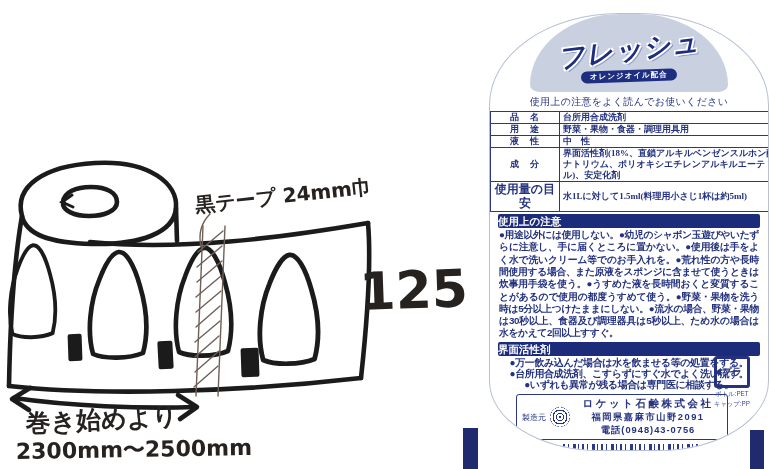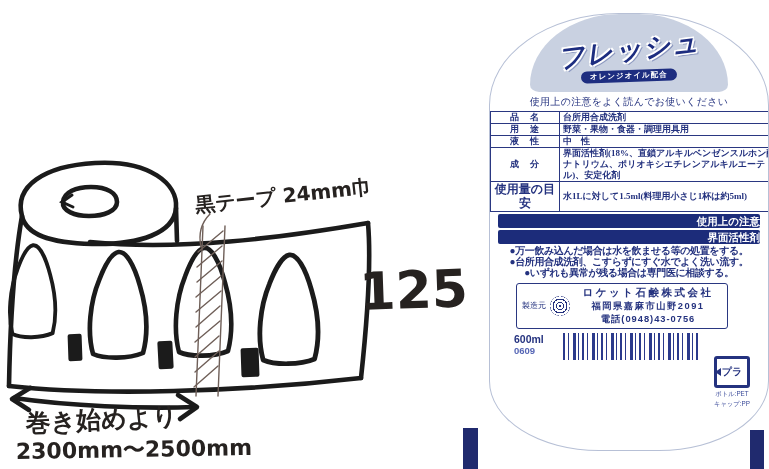--- a/index.html
+++ b/index.html
@@ -23,21 +23,21 @@
          text-shadow:-1.5px -1.5px 0 #fff,1.5px -1.5px 0 #fff,-1.5px 1.5px 0 #fff,1.5px 1.5px 0 #fff,2.5px 2.5px 0 #8d99c0;}
   .brand-sub{background:#1d2d80;color:#fff;font-size:7.5px;font-weight:bold;letter-spacing:1px;
          padding:1px 9px;border-radius:7px;margin-top:2px;transform:rotate(-2deg);}
   .notice{width:100%;text-align:center;font-size:10px;font-weight:normal;color:#24327f;
           margin:3px 0 2px 0;letter-spacing:0.3px;}
   table.spec{width:291px;margin:0 auto;border-collapse:collapse;}
   table.spec td{border:1.3px solid #2a3781;color:#24327f;font-weight:bold;
           font-size:9px;line-height:1.22;padding:0 3px;}
   td.k{width:62px;text-align:center;letter-spacing:1px;}
   td.small{font-size:8.4px;font-family:Liberation Serif, serif;}
-  .bar-h{background:#1c2c7a;color:#fff;text-align:right;font-weight:bold;font-size:10.5px;
+  .bar-h{background:#1c2c7a;color:#fff;text-align:left;font-weight:bold;font-size:10.5px;
          height:14px;line-height:14px;width:262px;margin:2px auto 1px auto;border-radius:2px;}
   .para{width:260px;margin:0 auto;font-size:9.8px;font-weight:bold;color:#24327f;
         line-height:12.3px;letter-spacing:-0.4px;text-align:justify;}
   .aid{width:254px;margin:1px auto 0 auto;}
   .aid div{font-size:10px;font-weight:bold;color:#24327f;line-height:11.2px;letter-spacing:-0.4px;text-align:center;}
   .manu{display:flex;align-items:center;gap:4px;width:200px;margin:4px 0 0 26px;
         border:1.3px solid #2a3781;border-radius:3px;padding:2px 5px;}
   .manu-label{font-size:8px;font-weight:normal;color:#24327f;}
   .spiral{width:20px;height:20px;border-radius:50%;flex:0 0 auto;
         background:repeating-radial-gradient(circle at 50% 50%, #24327f 0 1px, #ffffff 1px 3.2px);}
@@ -163,20 +163,21 @@
           <td class="small">界面活性剤(18%、直鎖アルキルベンゼンスルホン酸ナトリウム、ポリオキシエチレンアルキルエーテル)、安定化剤</td>
         </tr>
         <tr>
           <td class="k" style="font-size:12px;letter-spacing:0;">使用量の目安</td>
           <td class="small">水1Lに対して1.5ml(料理用小さじ1杯は約5ml)</td>
         </tr>
       </tbody>
     </table>
 
     <div class="bar-h">使用上の注意</div>
+    <div class="para">●用途以外には使用しない。●幼児のシャボン玉遊びやいたずらに注意し、手に届くところに置かない。●使用後は手をよく水で洗いクリーム等でのお手入れを。●荒れ性の方や長時間使用する場合、また原液をスポンジに含ませて使うときは炊事用手袋を使う。●うすめた液を長時間おくと変質することがあるので使用の都度うすめて使う。●野菜・果物を洗う時は5分以上つけたままにしない。●流水の場合、野菜・果物は30秒以上、食器及び調理器具は5秒以上、ため水の場合は水をかえて2回以上すすぐ。</div>
 
     <div class="bar-h">界面活性剤</div>
     <div class="aid">
       <div>●万一飲み込んだ場合は水を飲ませる等の処置をする。</div>
       <div>●台所用合成洗剤、こすらずにすぐ水でよく洗い流す。</div>
       <div>●いずれも異常が残る場合は専門医に相談する。</div>
     </div>
 
     <div class="manu">
       <span class="manu-label">製造元</span>

